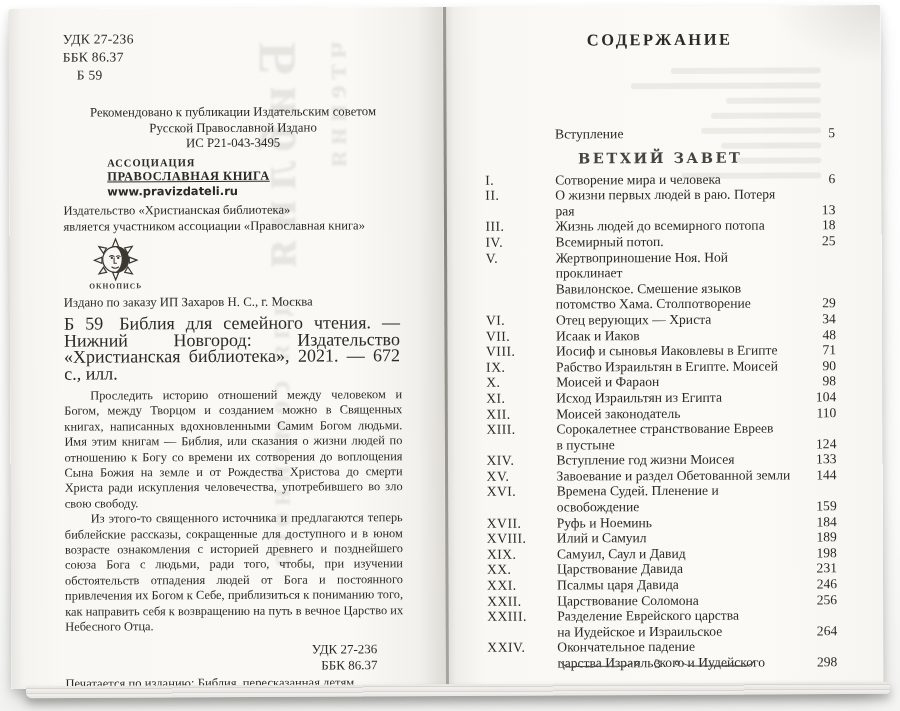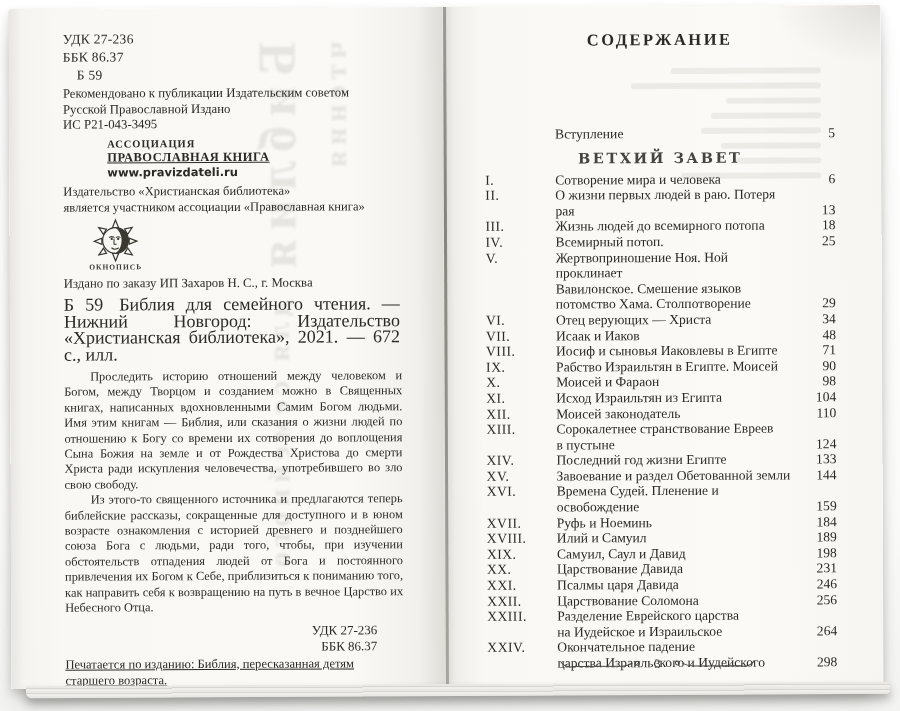--- a/index.html
+++ b/index.html
@@ -60,21 +60,21 @@
   .ghost-bars{position:absolute;z-index:1;pointer-events:none;opacity:.5;}
   .ghost-bars .bar{
     height:6px;border-radius:3px;background:#c6c4ba;opacity:.55;filter:blur(.7px);
     margin-bottom:9px;margin-left:auto;
   }
 
   
   .lp-inner{position:relative;z-index:3;padding:22px 40px 0 54px;font-size:12.5px;line-height:15.5px;}
   .udk-block div{font-size:13.5px;line-height:18px;letter-spacing:.3px;}
   .udk-block .b-code{padding-left:14px;}
-  .rec-block{margin-top:2px;}
+  .rec-block{margin-top:21px;text-align:center;}
   .rec-block div{font-size:12.8px;line-height:15.5px;}
   .assoc-block{margin-top:4px;margin-left:44px;}
   .assoc-name1{font-size:10.5px;font-weight:bold;letter-spacing:1px;line-height:13px;}
   .assoc-name2{font-size:12.5px;font-weight:bold;letter-spacing:.5px;line-height:15px;text-decoration:underline;}
   .assoc-url{font-family:"DejaVu Sans",sans-serif;font-weight:bold;font-size:11.5px;line-height:15px;}
   .memb-block{margin-top:3px;}
   .memb-block div{font-size:12.6px;line-height:16.5px;}
   .logo-row{margin-top:2px;margin-left:22px;width:60px;text-align:center;}
   .logo-row svg{display:block;margin:0 auto;}
   .logo-caption{font-size:7.5px;font-weight:bold;letter-spacing:1px;line-height:10px;color:#3a3933;}
@@ -323,21 +323,21 @@
     <div class="toc-title">
               <div>Сорокалетнее странствование Евреев</div>
               <div>в пустыне</div>
             </div>
     <div class="toc-page">124</div>
   </div>
 
   <div class="toc-row">
     <div class="toc-num">XIV.</div>
     <div class="toc-title">
-              <div>Последний год жизни Египте</div>
+              <div>Вступление год жизни Моисея</div>
             </div>
     <div class="toc-page">133</div>
   </div>
 
   <div class="toc-row">
     <div class="toc-num">XV.</div>
     <div class="toc-title">
               <div>Завоевание и раздел Обетованной земли</div>
             </div>
     <div class="toc-page">144</div>

